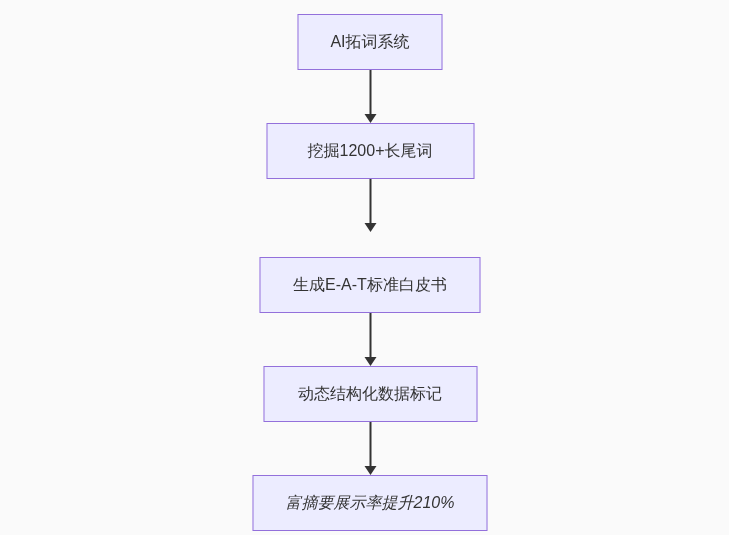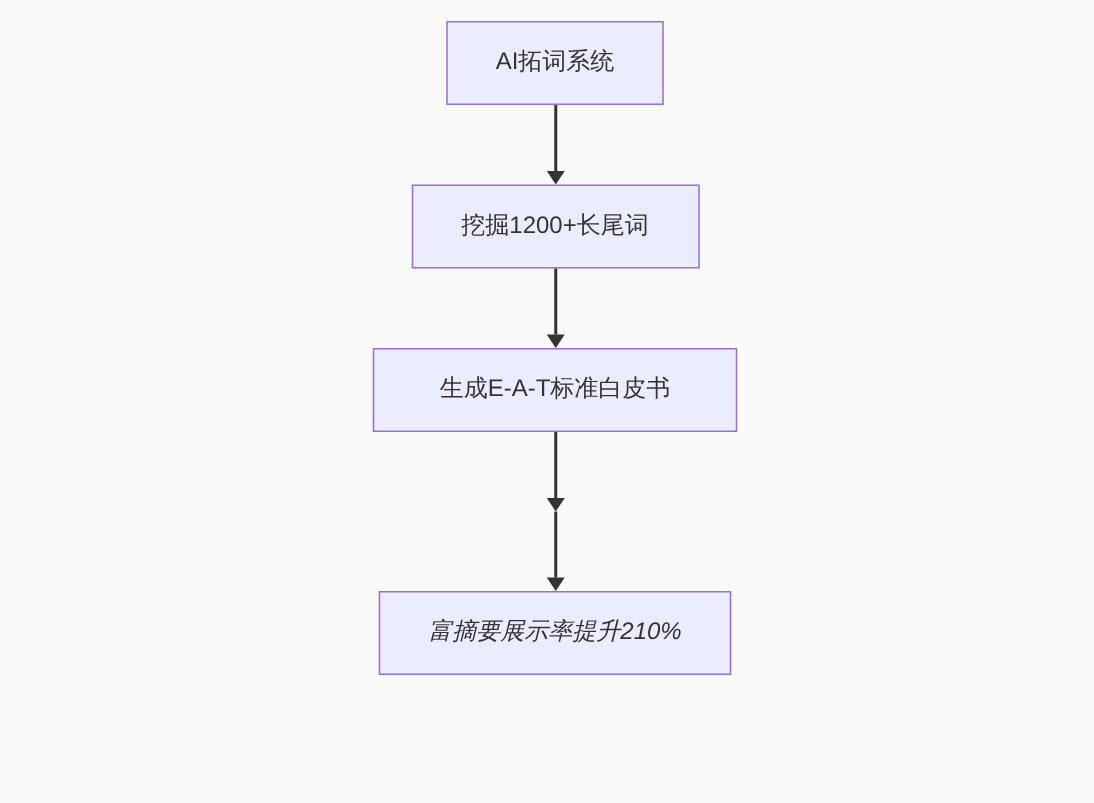--- a/index.html
+++ b/index.html
@@ -30,22 +30,22 @@
     border: 1px solid #9370DB;
     display: flex;
     align-items: center;
     justify-content: center;
     color: #333333;
     font-size: 16px;
     line-height: 1;
     white-space: nowrap;
   }
   .flow-node.n1 { width: 145px; }
-  .flow-node.n2 { width: 192px; }
-  .flow-node.n3 { width: 243px; }
+  .flow-node.n2 { width: 208px; }
+  .flow-node.n3 { width: 221px; margin-top: 25px; }
   .flow-node.n4 { width: 214px; }
   .flow-node.n5 { width: 235px; font-style: italic; }
   .flow-arrow {
     height: 53px;
     display: flex;
     flex-direction: column;
     align-items: center;
   }
   .arrow-shaft {
     width: 2px;
@@ -85,20 +85,23 @@
 
     <div class="flow-node n3">
       <span>生成E-A-T标准白皮书</span>
     </div>
 
     <div class="flow-arrow">
       <div class="arrow-shaft"></div>
       <div class="arrow-head"></div>
     </div>
 
+    <div class="flow-node n4">
+      <span>动态结构化数据标记</span>
+    </div>
 
     <div class="flow-arrow">
       <div class="arrow-shaft"></div>
       <div class="arrow-head"></div>
     </div>
 
     <div class="flow-node n5">
       <span>富摘要展示率提升210%</span>
     </div>
 

